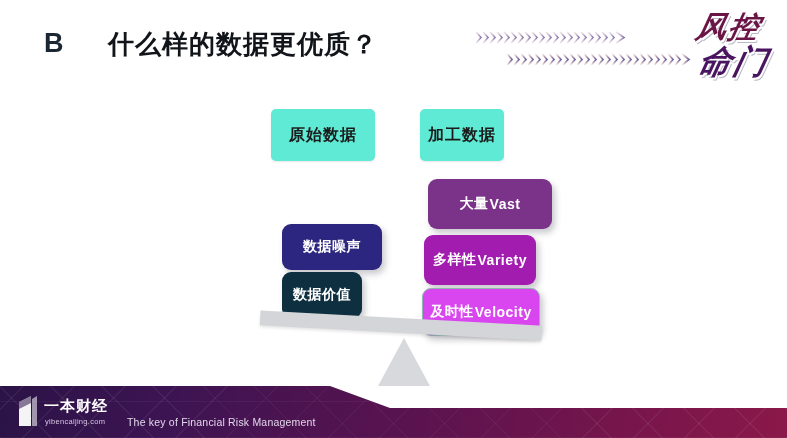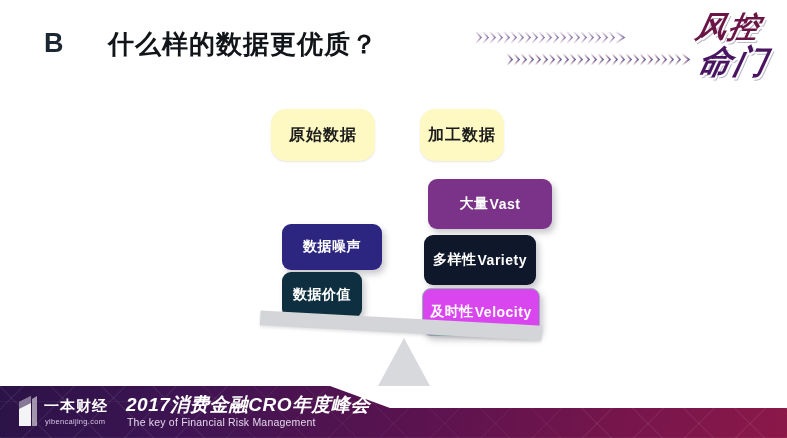--- a/index.html
+++ b/index.html
@@ -91,22 +91,22 @@
     right: 0px; top: 33px;
     font-size: 33px;
     color: #4a1560;
     transform: skewX(-12deg);
     text-shadow: 1.5px 1.5px 0 #ffffff, 2.5px 2.5px 0 #b9b9c9;
   }
 
   
   .cat-box {
     position: absolute;
-    background: #fef9c3;
-    border-radius: 15px;
+    background: #5eead4;
+    border-radius: 5px;
     color: #1b1b1b;
     font-size: 16px;
     font-weight: bold;
     display: flex;
     align-items: center;
     justify-content: center;
     letter-spacing: 1px;
     box-shadow: 0 1px 2px rgba(0,0,0,0.10);
   }
   #cat-raw      { left: 271px; top: 109px; width: 104px; height: 52px; }
@@ -165,21 +165,21 @@
   }
   
   #pill-vast {
     left: 428px; top: 179px;
     width: 124px; height: 50px;
     background: #7b3289;
   }
   #pill-variety {
     left: 424px; top: 235px;
     width: 112px; height: 50px;
-    background: #0f172a;
+    background: #a21caf;
   }
   #pill-velocity {
     left: 422px; top: 288px;
     width: 118px; height: 48px;
     background: #d946ef;
     border: 1px solid #8fb5ae;
   }
   .pill .cn { }
   .pill .en { margin-left: 1px; font-weight: bold; }
 
@@ -388,18 +388,17 @@
     <div id="footer-logo">
       <svg id="footer-logo-mark" viewBox="0 0 20 30" xmlns="http://www.w3.org/2000/svg">
         <polygon points="1,6 13,0 13,30 1,30" fill="#ffffff" opacity="0.95"></polygon>
         <polygon points="14,3 19,0 19,30 14,30" fill="#ffffff" opacity="0.55"></polygon>
         <polygon points="1,6 13,0 13,7 1,13" fill="#2b1347" opacity="0.55"></polygon>
       </svg>
       <div id="footer-logo-cn">一本财经</div>
       <div id="footer-logo-url">yibencaijing.com</div>
     </div>
 
-    <div id="footer-title">2017消费金融CRO年度峰会</div>
 
     <div id="footer-subtitle">The key of Financial Risk Management</div>
   </div>
 
 </div>
 
 </body></html>

